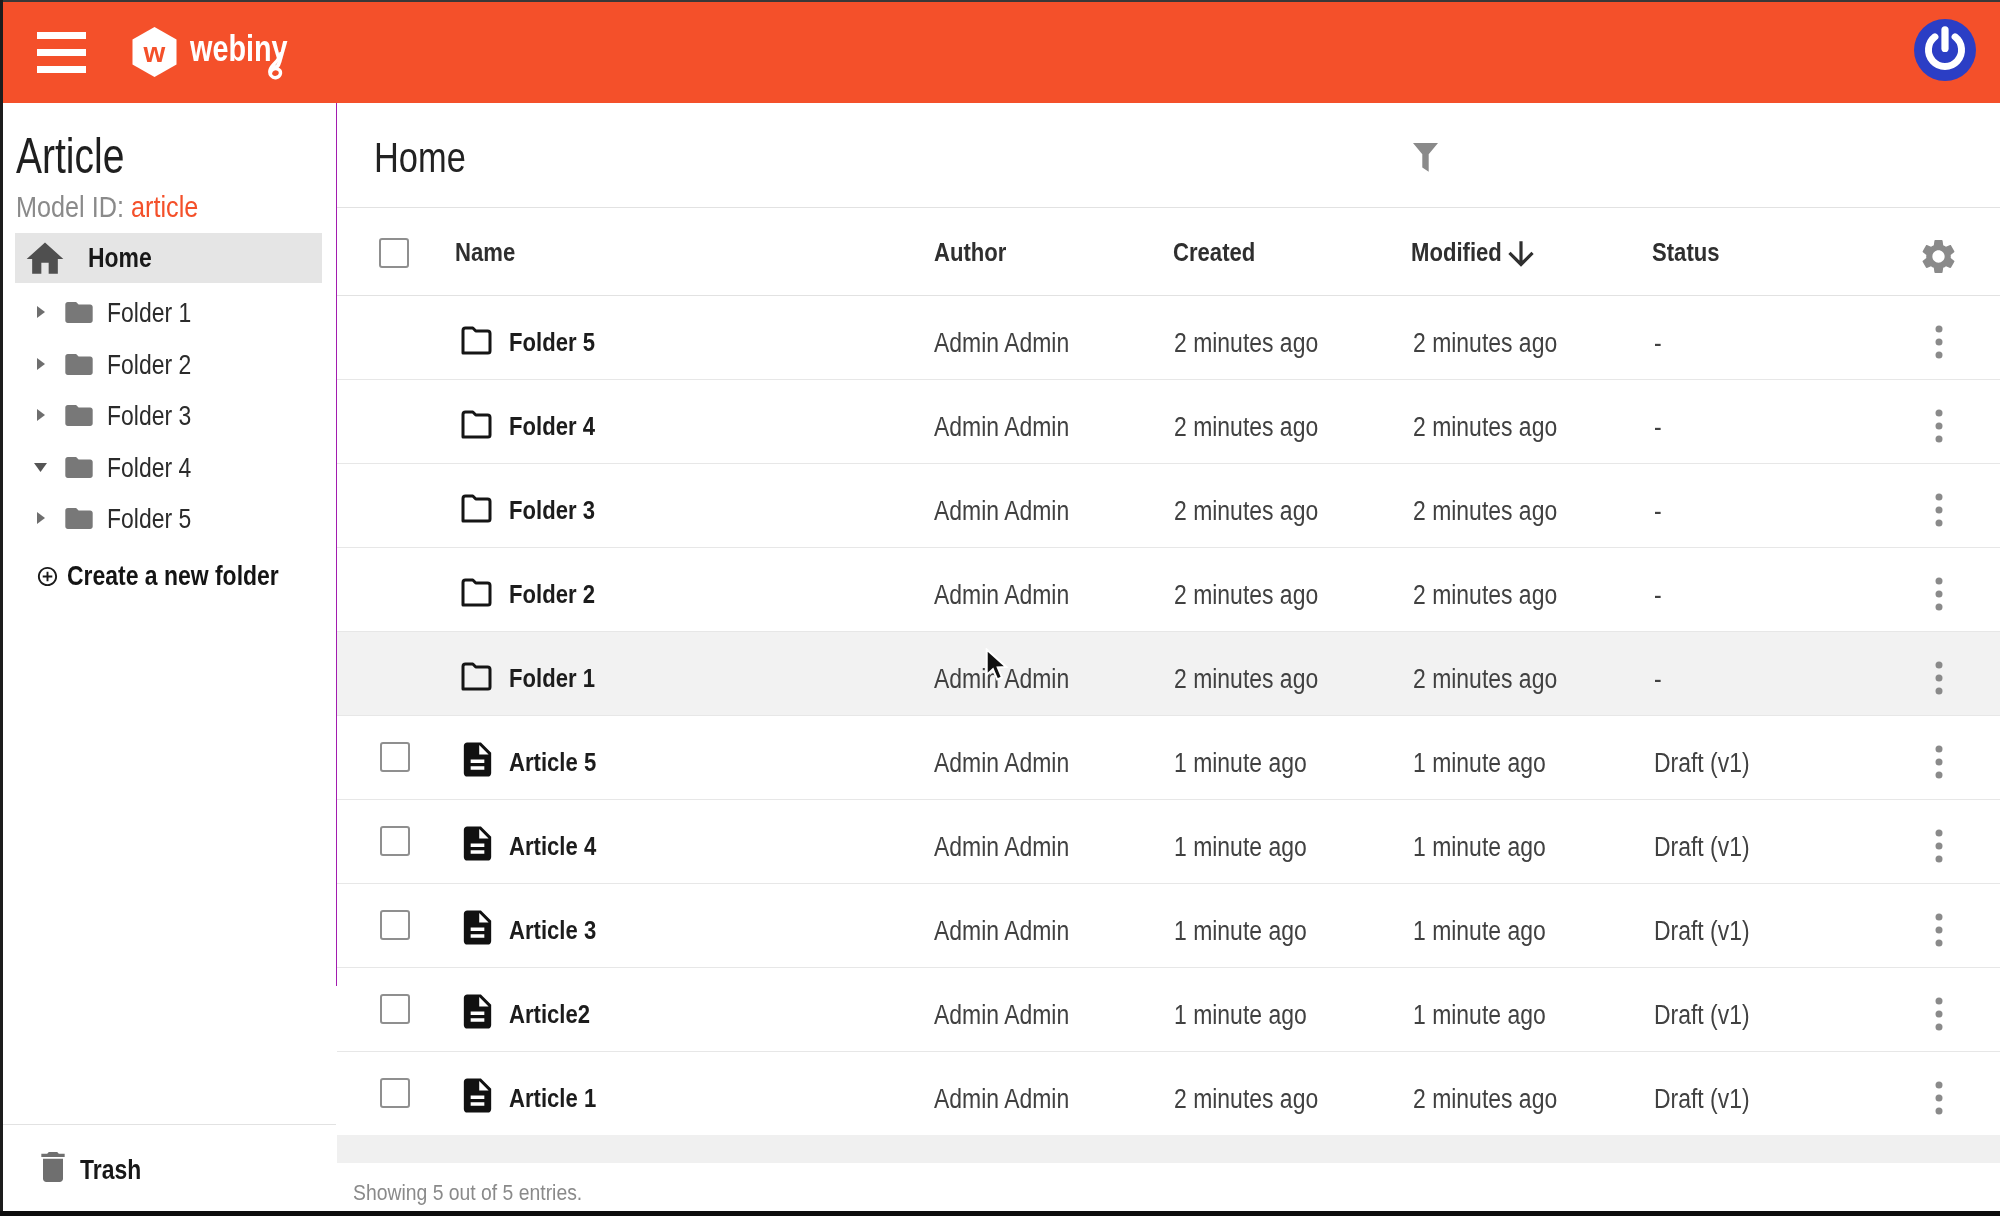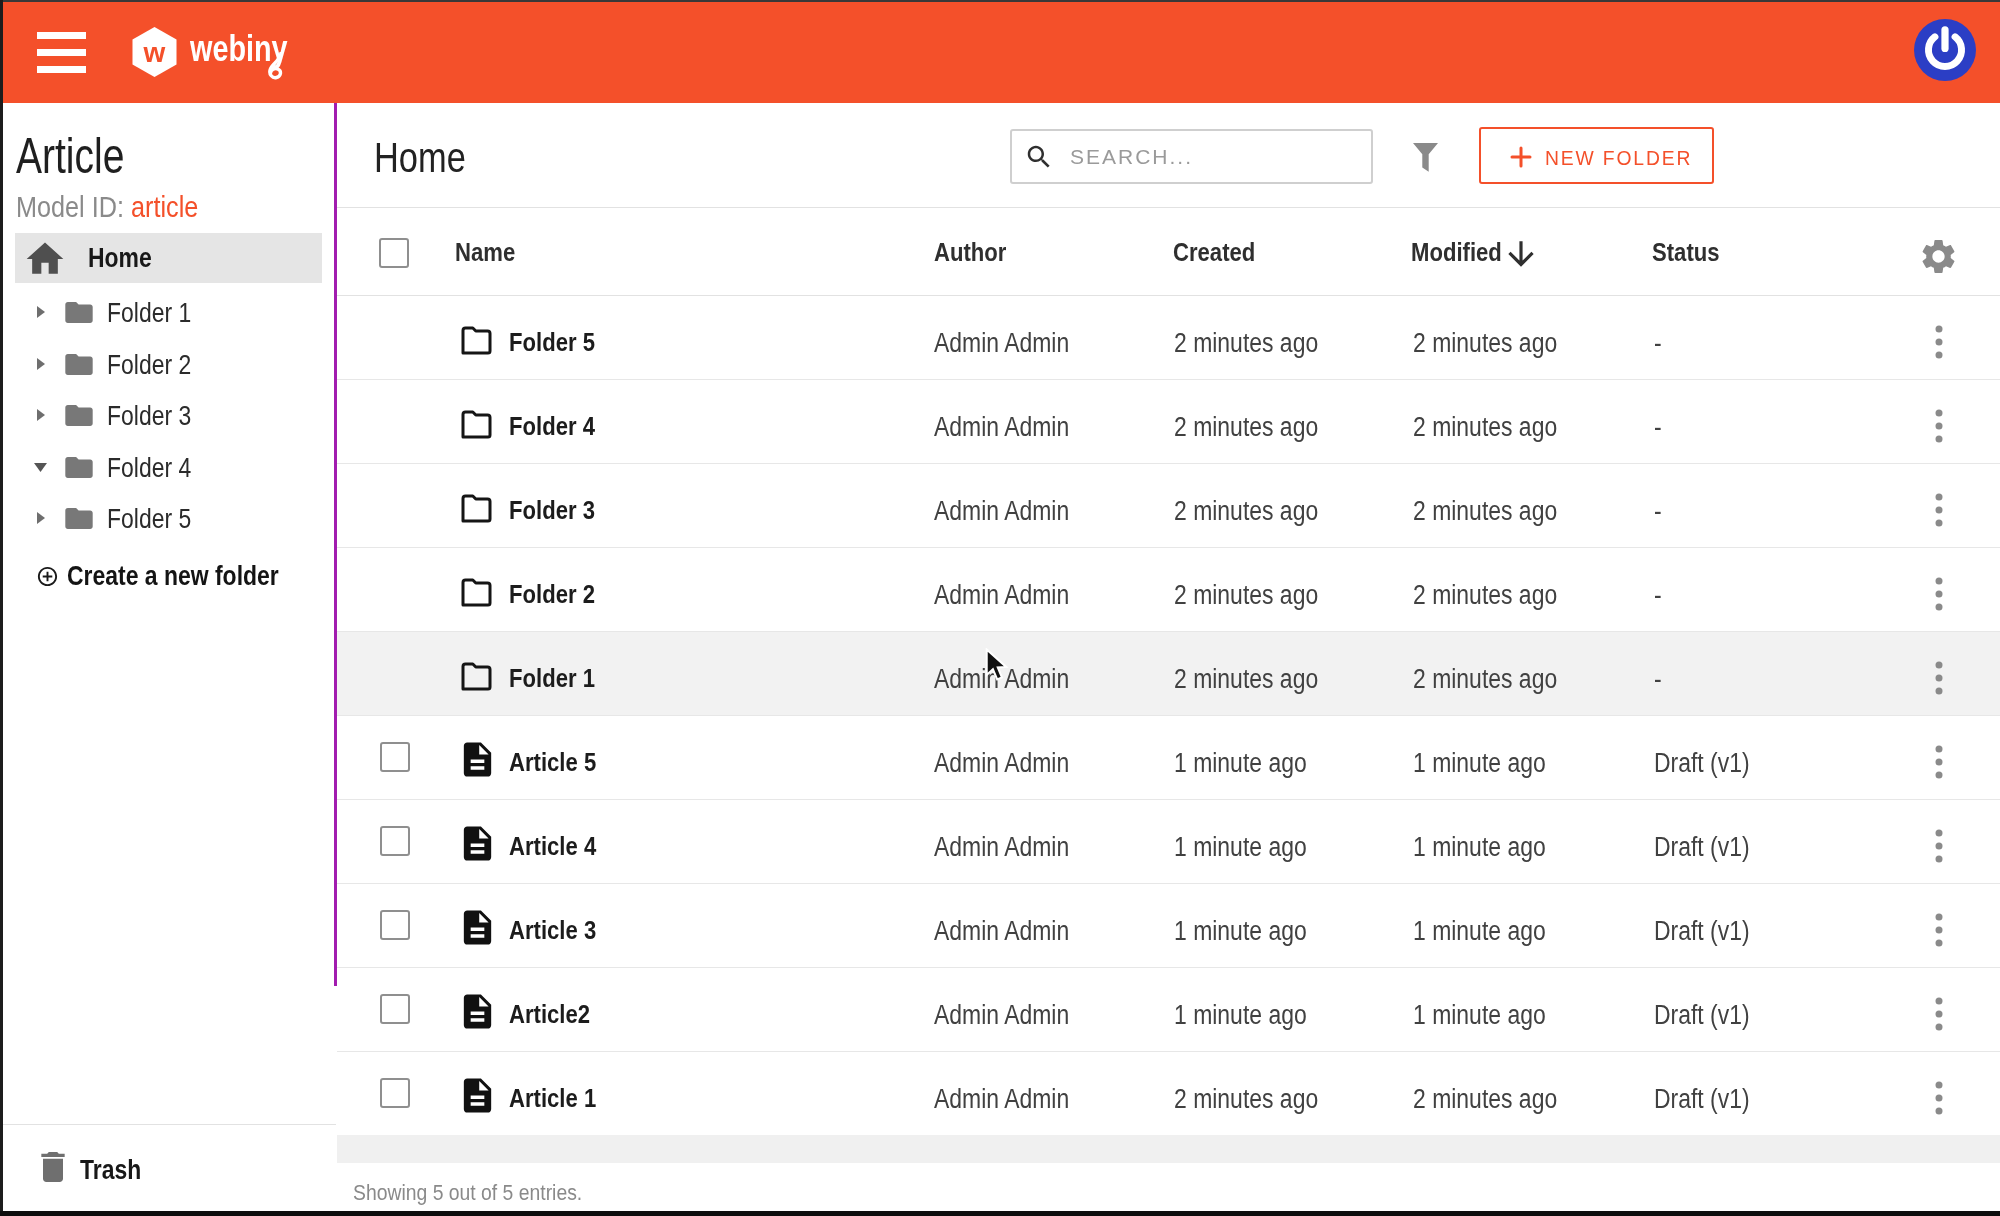--- a/index.html
+++ b/index.html
@@ -1,21 +1,21 @@
 <!DOCTYPE html>
 <html><head><meta charset="utf-8">
 <style>
 * { margin:0; padding:0; box-sizing:border-box; }
 html,body { width:2000px; height:1216px; overflow:hidden; background:#fff;
   font-family:"Liberation Sans", sans-serif; }
 .abs { position:absolute; white-space:nowrap; }
 #page { position:relative; width:2000px; height:1216px; }
 #topbar { position:absolute; left:0; top:0; width:2000px; height:103px; background:#f4502a; }
 #sidebar { position:absolute; left:0; top:103px; width:337px; height:883px; background:#fff;
-  border-right:3px solid #a21caf; }
+  border-right:1px solid #a21caf; }
 #main { position:absolute; left:337px; top:103px; width:1663px; height:1113px; background:#fff; }
 .ic { position:absolute; line-height:0; }
 .row { position:absolute; left:0; width:1663px; height:84px; border-bottom:1px solid #e7e7e7; background:#fff; }
 .row .nm { position:absolute; top:31px; font-size:26px; font-weight:bold; color:#1c1c1c;
   white-space:nowrap; transform:scaleX(0.85); transform-origin:0 50%; }
 .row .tx { position:absolute; top:32px; font-size:27px; color:#414141;
   white-space:nowrap; transform:scaleX(0.85); transform-origin:0 50%; }
 .cb { position:absolute; width:30px; height:30px; border:2px solid #8f8f8f; border-radius:3px; background:#fff; }
 .hcell { position:absolute; top:0; font-size:26px; font-weight:bold; color:#2f2f2f;
   white-space:nowrap; transform:scaleX(0.85); transform-origin:0 50%; }
@@ -106,35 +106,23 @@
     <div class="abs" style="left:67px;top:458px;font-size:27px;font-weight:bold;color:#141414;transform:scaleX(0.85);transform-origin:0 50%;">Create a new folder</div>
     <div class="abs" style="left:0;top:1021px;width:336px;border-top:1px solid #e2e2e2;"></div>
     <div class="abs" style="left:33px;top:1044px;"><svg width="40" height="40" viewBox="0 0 24 24" fill="#6f6f6f">
           <path d="M6 19c0 1.1.9 2 2 2h8c1.1 0 2-.9 2-2V7H6v12zM19 4h-3.5l-1-1h-5l-1 1H5v2h14V4z"></path>
         </svg></div>
     <div class="abs" style="left:80px;top:1052px;font-size:27px;font-weight:bold;color:#181818;transform:scaleX(0.85);transform-origin:0 50%;">Trash</div>
   </div>
 
   <div id="main">
     <div class="abs" style="left:37px;top:30px;font-size:43px;color:#222;transform:scaleX(0.8);transform-origin:0 50%;">Home</div>
-    <div class="abs" style="left:673px;top:26px;width:363px;height:55px;border:2px solid #cfcfcf;border-radius:3px;background:#fff;">
-      <div class="ic" style="left:12px;top:11px;"><svg width="30" height="30" viewBox="0 0 24 24" fill="#2f2f2f">
-            <path d="M15.5 14h-.79l-.28-.27C15.41 12.59 16 11.11 16 9.5 16 5.91 13.09 3 9.5 3S3 5.91 3 9.5 5.91 16 9.5 16c1.61 0 3.09-.59 4.23-1.57l.27.28v.79l5 4.99L20.49 19l-4.99-5zm-6 0C7.01 14 5 11.99 5 9.5S7.01 5 9.5 5 14 7.01 14 9.5 11.99 14 9.5 14z"></path>
-          </svg></div>
-      <div class="abs" style="left:58px;top:14px;font-size:21px;color:#9a9a9a;letter-spacing:2px;">SEARCH...</div>
-    </div>
     <div class="abs" style="left:1075px;top:39px;"><svg width="27" height="31" viewBox="0 0 27 31">
           <path d="M1 1 h25 l-9.3 11.2 v17.5 l-6.4-4.2 v-13.3 z" fill="#8a8a8a"></path>
         </svg></div>
-    <div class="abs" style="left:1142px;top:24px;width:235px;height:57px;border:2px solid #f4502a;border-radius:3px;background:#fff;color:#f4502a;">
-      <span class="abs" style="left:29px;top:17px;line-height:0;"><svg width="22" height="22" viewBox="0 0 22 22">
-            <path d="M11 2 v18 M2 11 h18" fill="none" stroke="#f4502a" stroke-width="3" stroke-linecap="round"></path>
-          </svg></span>
-      <span class="abs" style="left:64px;top:17px;font-size:21px;letter-spacing:2px;transform:scaleX(0.92);transform-origin:0 0;">NEW FOLDER</span>
-    </div>
     <div class="abs" style="left:0;top:104px;width:1663px;border-top:1px solid #e2e2e2;"></div>
 
     <div class="abs" style="left:0;top:105px;width:1663px;height:88px;background:#fff;">
       <div class="cb" style="left:42px;top:30px;"></div>
       <div class="hcell" style="left:118px;top:29px;">Name</div>
       <div class="hcell" style="left:597px;top:29px;">Author</div>
       <div class="hcell" style="left:836px;top:29px;">Created</div>
       <div class="hcell" style="left:1074px;top:29px;">Modified</div>
       <div class="ic" style="left:1165px;top:27px;"><svg width="38" height="38" viewBox="0 0 24 24" fill="#2f2f2f">
             <path d="M20 12l-1.41-1.41L13 16.17V4h-2v12.17l-5.58-5.59L4 12l8 8 8-8z"></path>

